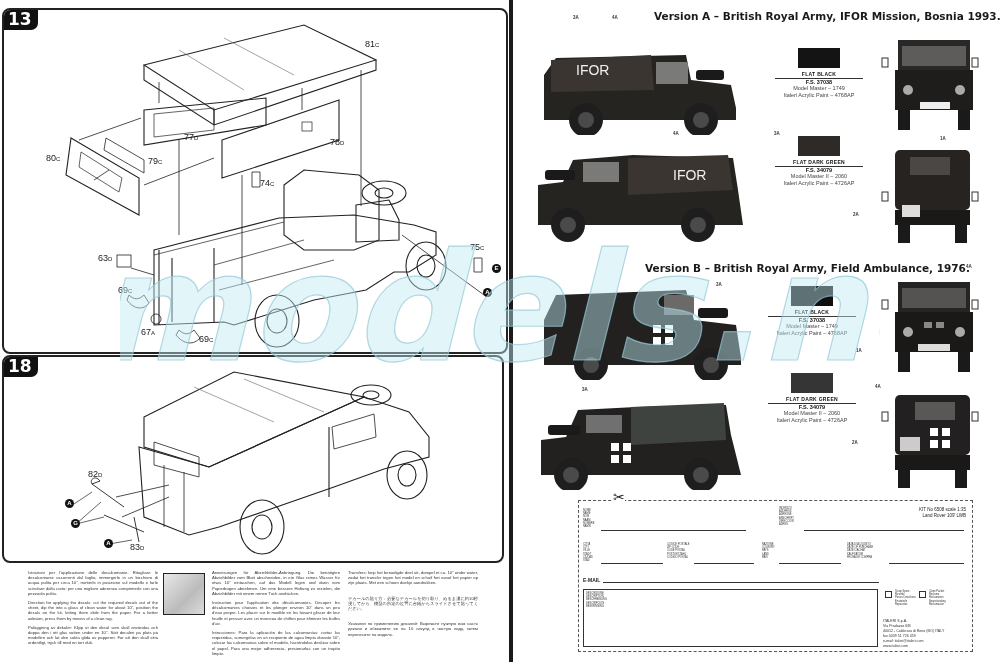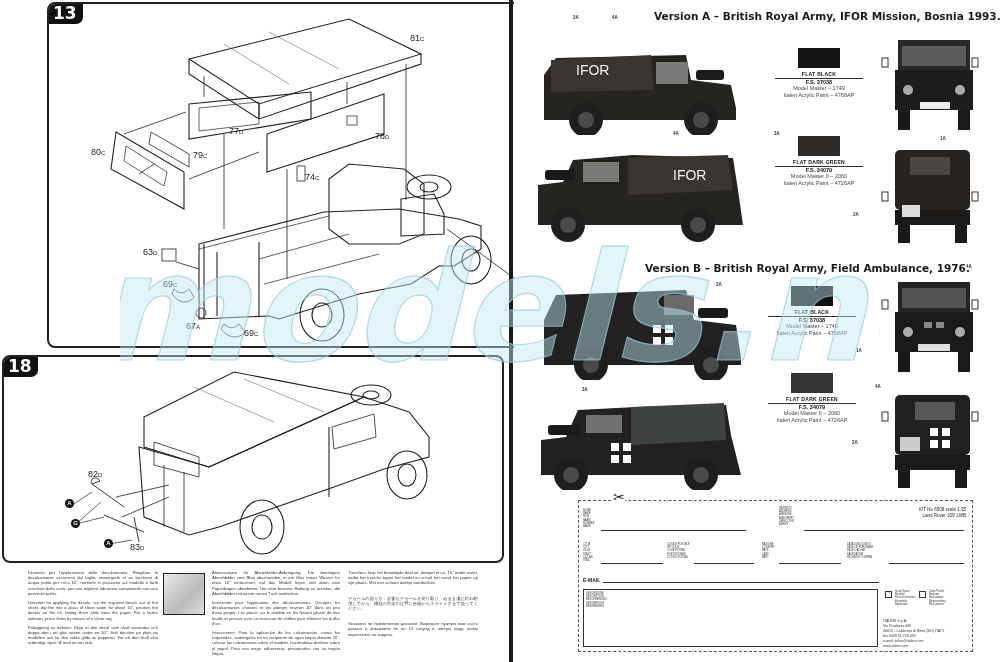--- a/index.html
+++ b/index.html
@@ -5,21 +5,21 @@
   * { box-sizing: border-box; margin: 0; padding: 0; }
   html, body { width: 1000px; height: 662px; background: #ffffff; overflow: hidden; }
   body { position: relative; font-family: "Liberation Sans", sans-serif; color: #111; }
 
   .page-left { position: absolute; left: 0; top: 0; width: 510px; height: 662px; background: #fff; }
   .page-right { position: absolute; left: 514px; top: 0; width: 486px; height: 662px; background: #fff; }
   .spine { position: absolute; left: 509px; top: 0; width: 4px; height: 662px; background: #1a1a1a; }
   .left-edge { position: absolute; left: 0; top: 0; width: 3px; height: 662px; background: #888; }
 
   .step-panel { position: absolute; border: 2px solid #222; border-radius: 8px; background: #fff; overflow: hidden; }
-  .step-13 { left: 2px; top: 2px; width: 506px; height: 346px; margin-left: 45px; }
+  .step-13 { left: 2px; top: 8px; width: 506px; height: 346px; }
   .step-14 { left: 2px; top: 355px; width: 502px; height: 208px; }
   .step-badge { position: absolute; left: -2px; top: -2px; background: #111; color: #fff;
     font-family: "DejaVu Sans", sans-serif; font-weight: bold; font-size: 17px; line-height: 22px;
     padding: 0 6px; border-radius: 0 0 7px 0; }
   .step-panel svg { position: absolute; left: 0; top: 0; }
   .plabel { position: absolute; font-size: 9px; color: #222; font-family: "Liberation Sans", sans-serif; }
   .plabel small { font-size: 6px; }
   .circ { position: absolute; width: 9px; height: 9px; border-radius: 50%; background: #111; color: #fff;
     font-size: 6px; font-weight: bold; text-align: center; line-height: 9px; }
 

